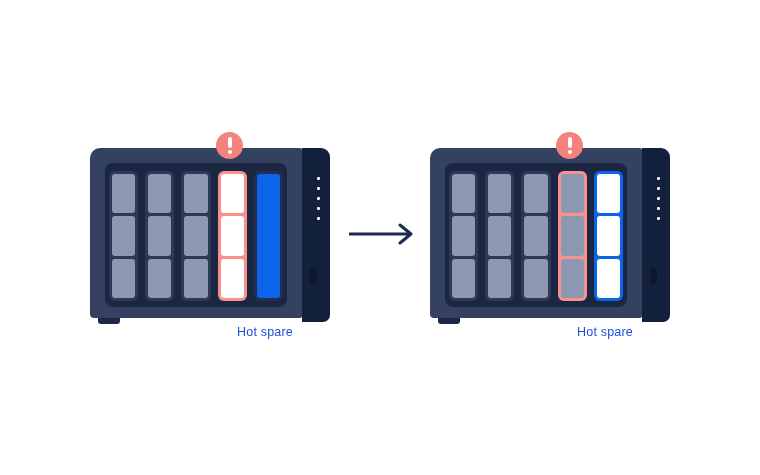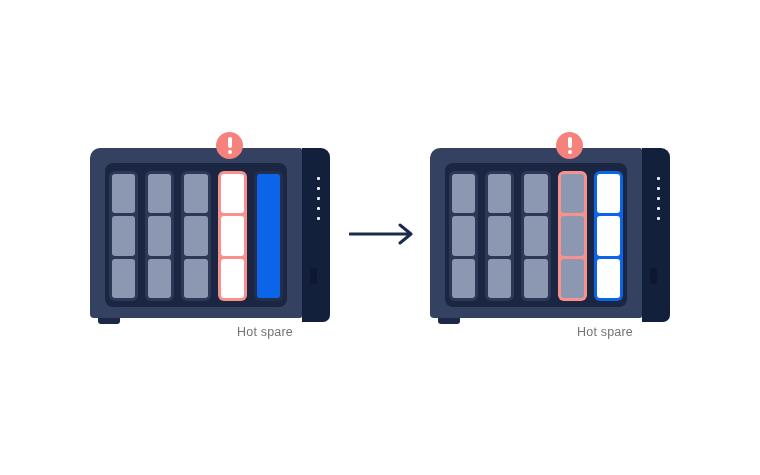--- a/index.html
+++ b/index.html
@@ -50,21 +50,21 @@
     position:absolute; left:126px; top:-16px; width:27px; height:27px;
     background:#F5827D; border-radius:50%;
     display:flex; flex-direction:column; align-items:center;
   }
   .alert-bar { width:4px; height:11px; margin-top:5px; background:#ffffff; border-radius:2px; }
   .alert-dot { width:4px; height:4px; margin-top:2px; background:#ffffff; border-radius:2px; }
 
   .hot-spare-label {
     position:absolute; left:147px; top:177px;
     font-size:12.5px; line-height:14px; letter-spacing:0.2px;
-    color:#737373; white-space:nowrap;
+    color:#1d4ed8; white-space:nowrap;
   }
 
   .transition-arrow { position:absolute; left:349px; top:222px; width:66px; height:24px; }
 </style>
 </head>
 <body>
 
 <div class="canvas">
 
   <div class="device left">

